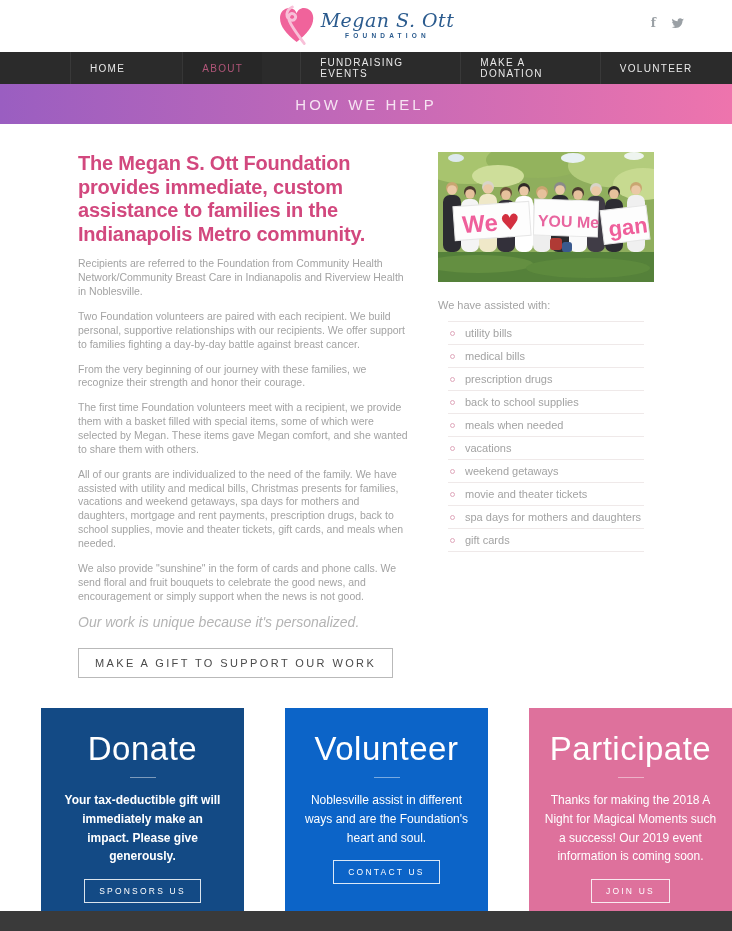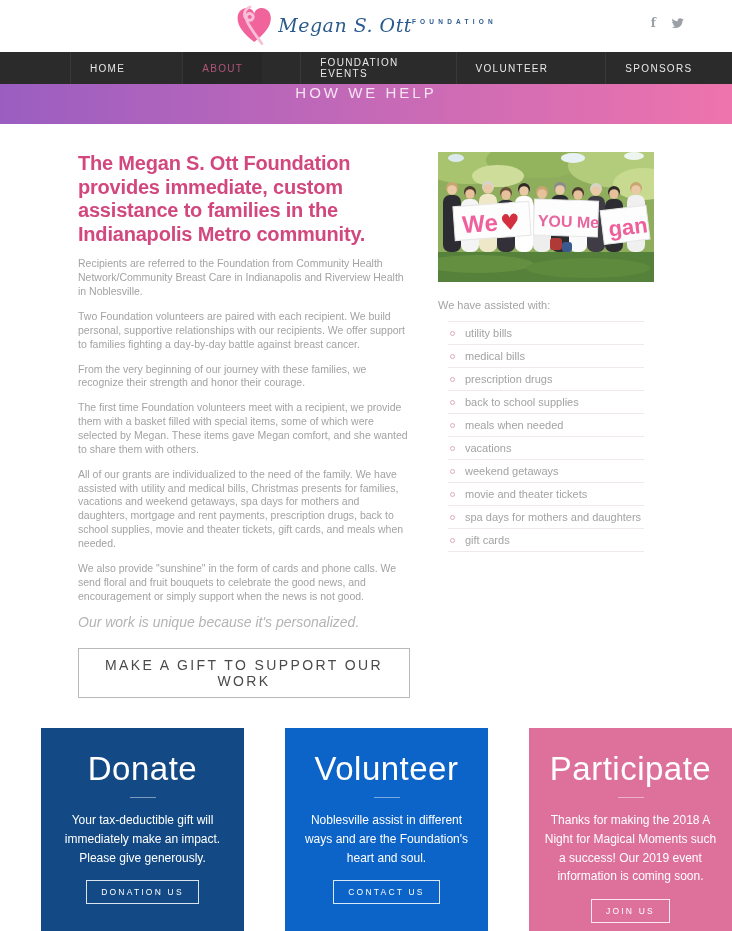--- a/index.html
+++ b/index.html
@@ -5,21 +5,21 @@
 <style>
   * { box-sizing: border-box; }
   html,body { margin:0; padding:0; background:#ffffff; }
   body { font-family:"Liberation Sans", sans-serif; }
   .page { width:732px; margin:0 auto; background:#fff; }
 
   
   .site-header { position:relative; height:52px; background:#fff; }
   .logo { position:absolute; left:50%; top:5px; transform:translateX(-50%);
           display:flex; align-items:center; gap:5px; cursor:pointer; }
-  .logo-text { display:flex; flex-direction:row; line-height:1; }
+  .logo-text { display:flex; flex-direction:column; line-height:1; }
   .logo-name { font-family:"DejaVu Serif", serif; font-style:italic; font-size:19px;
                color:#2b5b8e; letter-spacing:0.5px; }
   .logo-tag  { font-size:6.5px; letter-spacing:4.2px; color:#2b5b8e; margin-top:3px;
                text-align:center; font-weight:bold; }
   .social { position:absolute; right:48px; top:17px; display:flex; gap:15px; align-items:center; }
   .fb-glyph { font-family:"DejaVu Serif", serif; font-weight:bold; font-size:12px;
               color:#9aa0a5; line-height:1; cursor:pointer; }
   .tw-icon { cursor:pointer; display:block; }
 
   
@@ -27,54 +27,54 @@
               padding-left:70px;gap:38px; }
   .nav-item { display:flex; align-items:center; padding:0 19px; font-size:10px;
               letter-spacing:1.3px; color:#e9e9e9; cursor:pointer; text-decoration:none;
               border-left:1px solid rgba(255,255,255,0.07); }
   .nav-item:last-child { border-right:1px solid rgba(255,255,255,0.07); }
   .nav-item.active { color:#b05578; background:#272727; }
 
   
   .banner { height:40px; background:linear-gradient(90deg,#9a5ec1 0%, #c express 50%, #ee74ad 100%);
             background:linear-gradient(90deg,#9a5ec1, #ee74ad);
-            display:flex; justify-content:center; }
+            display:flex; align-items:center; justify-content:center; }
   .banner-title { color:#f6e3f2; font-size:15px; letter-spacing:3px; font-weight:400; }
 
   
   .content { padding:28px 78px 30px; }
   .columns { display:flex; justify-content:space-between; }
   .col-left { width:332px; }
   .col-right { width:216px; }
 
   .article-heading { font-size:20px; line-height:1.18; color:#d2487e; font-weight:600;
                      letter-spacing:-0.2px; margin:0 0 11px; }
   .article-p { font-size:10.5px; line-height:1.32; color:#a3a3a3; margin:0 0 11px; }
   .article-em { font-size:14px; font-style:italic; color:#b4b4b4; margin:4px 0 18px; }
-  .cta-btn { background:#fff; border:1px solid #b9b9b9; color:#4a4a4a; font-size:14px;
+  .cta-btn { background:#fff; border:1px solid #b9b9b9; color:#4a4a4a; font-size:11px;
              letter-spacing:2.4px; padding:8px 16px; font-family:inherit; cursor:pointer; }
 
   .photo-svg { display:block; width:216px; height:130px; margin-bottom:17px; }
   .assist-intro { font-size:11px; color:#a3a3a3; margin:0 0 9px; }
   .assist-list { list-style:none; margin:10px; padding:0; border-top:1px solid #efe9e9; }
   .assist-list li { display:flex; align-items:center; gap:10px; padding:5px 2px;
                     border-bottom:1px solid #efe9e9; font-size:11px; color:#a3a3a3; }
   .bullet-ring { width:5px; height:5px; border:1.5px solid #dfa8bb; border-radius:50%;
                  flex:none; }
 
   
   .panels { display:flex; }
   .panel { width:244px; height:203px; color:#fff; text-align:center; padding-top:22px;margin-left:41px; }
   .panel-donate { background:#134a85; }
   .panel-volunteer { background:#0c64c8; }
   .panel-participate { background:#de719c; }
   .panel-title { font-size:33px; font-weight:400; margin:0 0 9px; letter-spacing:0.5px; }
   .panel-divider { width:26px; height:1px; background:rgba(255,255,255,0.45); margin:0 auto 13px; }
   .panel-text { font-size:12px; line-height:1.55; margin:0 auto 13px; width:86%; }
-  .panel-donate .panel-text { width:78%; }
+  .panel-donate .panel-text { width:78%;font-weight:bold; }
   .panel-btn { background:transparent; border:1px solid rgba(255,255,255,0.85); color:#fff;
                font-size:8.5px; letter-spacing:2.2px; padding:6px 14px; font-family:inherit;
                cursor:pointer; }
 
   
   .site-footer { background:#3a3a3a; height:68px; position:relative; text-align:center;
                  padding-top:25px; }
 </style>
 </head>
 <body>
@@ -96,21 +96,22 @@
       <span class="fb-glyph">f</span>
       <svg class="tw-icon" width="13" height="11" viewBox="0 0 12 10" aria-hidden="true">
         <path d="M12 1.2c-.4.2-.9.3-1.3.4.5-.3.8-.8 1-1.3-.5.3-1 .5-1.5.6C9.7.4 9.1.1 8.4.1 7.1.1 6.1 1.1 6.1 2.4c0 .2 0 .4.1.5C4.2 2.8 2.5 1.9 1.3.5 1.1.9 1 1.3 1 1.7c0 .8.4 1.5 1 1.9-.4 0-.7-.1-1-.3v.1c0 1.1.8 2 1.8 2.2-.2.1-.4.1-.6.1-.1 0-.3 0-.4-.1.3.9 1.1 1.6 2.1 1.6-.8.6-1.8 1-2.8 1H.6c1 .6 2.2 1 3.5 1 4.2 0 6.5-3.5 6.5-6.5v-.3c.4-.3.8-.7 1.4-1.2z" fill="#9aa0a5"></path>
       </svg>
     </div>
   </header>
 
   <nav class="main-nav">
     <a class="nav-item">HOME</a>
     <a class="nav-item active">ABOUT</a>
-    <a class="nav-item">FOUNDATION EVENTS</a>
+    <a class="nav-item">FUNDRAISING EVENTS</a>
+    <a class="nav-item">MAKE A DONATION</a>
     <a class="nav-item">VOLUNTEER</a>
     <a class="nav-item">SPONSORS</a>
     <a class="nav-item">CONTACT</a>
   </nav>
 
   <div class="banner">
     <span class="banner-title">HOW WE HELP</span>
   </div>
 
   <main class="content">
@@ -241,21 +242,21 @@
         </ul>
       </aside>
     </div>
   </main>
 
   <section class="panels">
     <div class="panel panel-donate">
       <h2 class="panel-title">Donate</h2>
       <div class="panel-divider"></div>
       <p class="panel-text">Your tax-deductible gift will immediately make an impact. Please give generously.</p>
-      <button class="panel-btn">DONATION US</button>
+      <button class="panel-btn">SPONSORS US</button>
     </div>
     <div class="panel panel-volunteer">
       <h2 class="panel-title">Volunteer</h2>
       <div class="panel-divider"></div>
       <p class="panel-text">Noblesville assist in different ways and are the Foundation's heart and soul.</p>
       <button class="panel-btn">CONTACT US</button>
     </div>
     <div class="panel panel-participate">
       <h2 class="panel-title">Participate</h2>
       <div class="panel-divider"></div>

